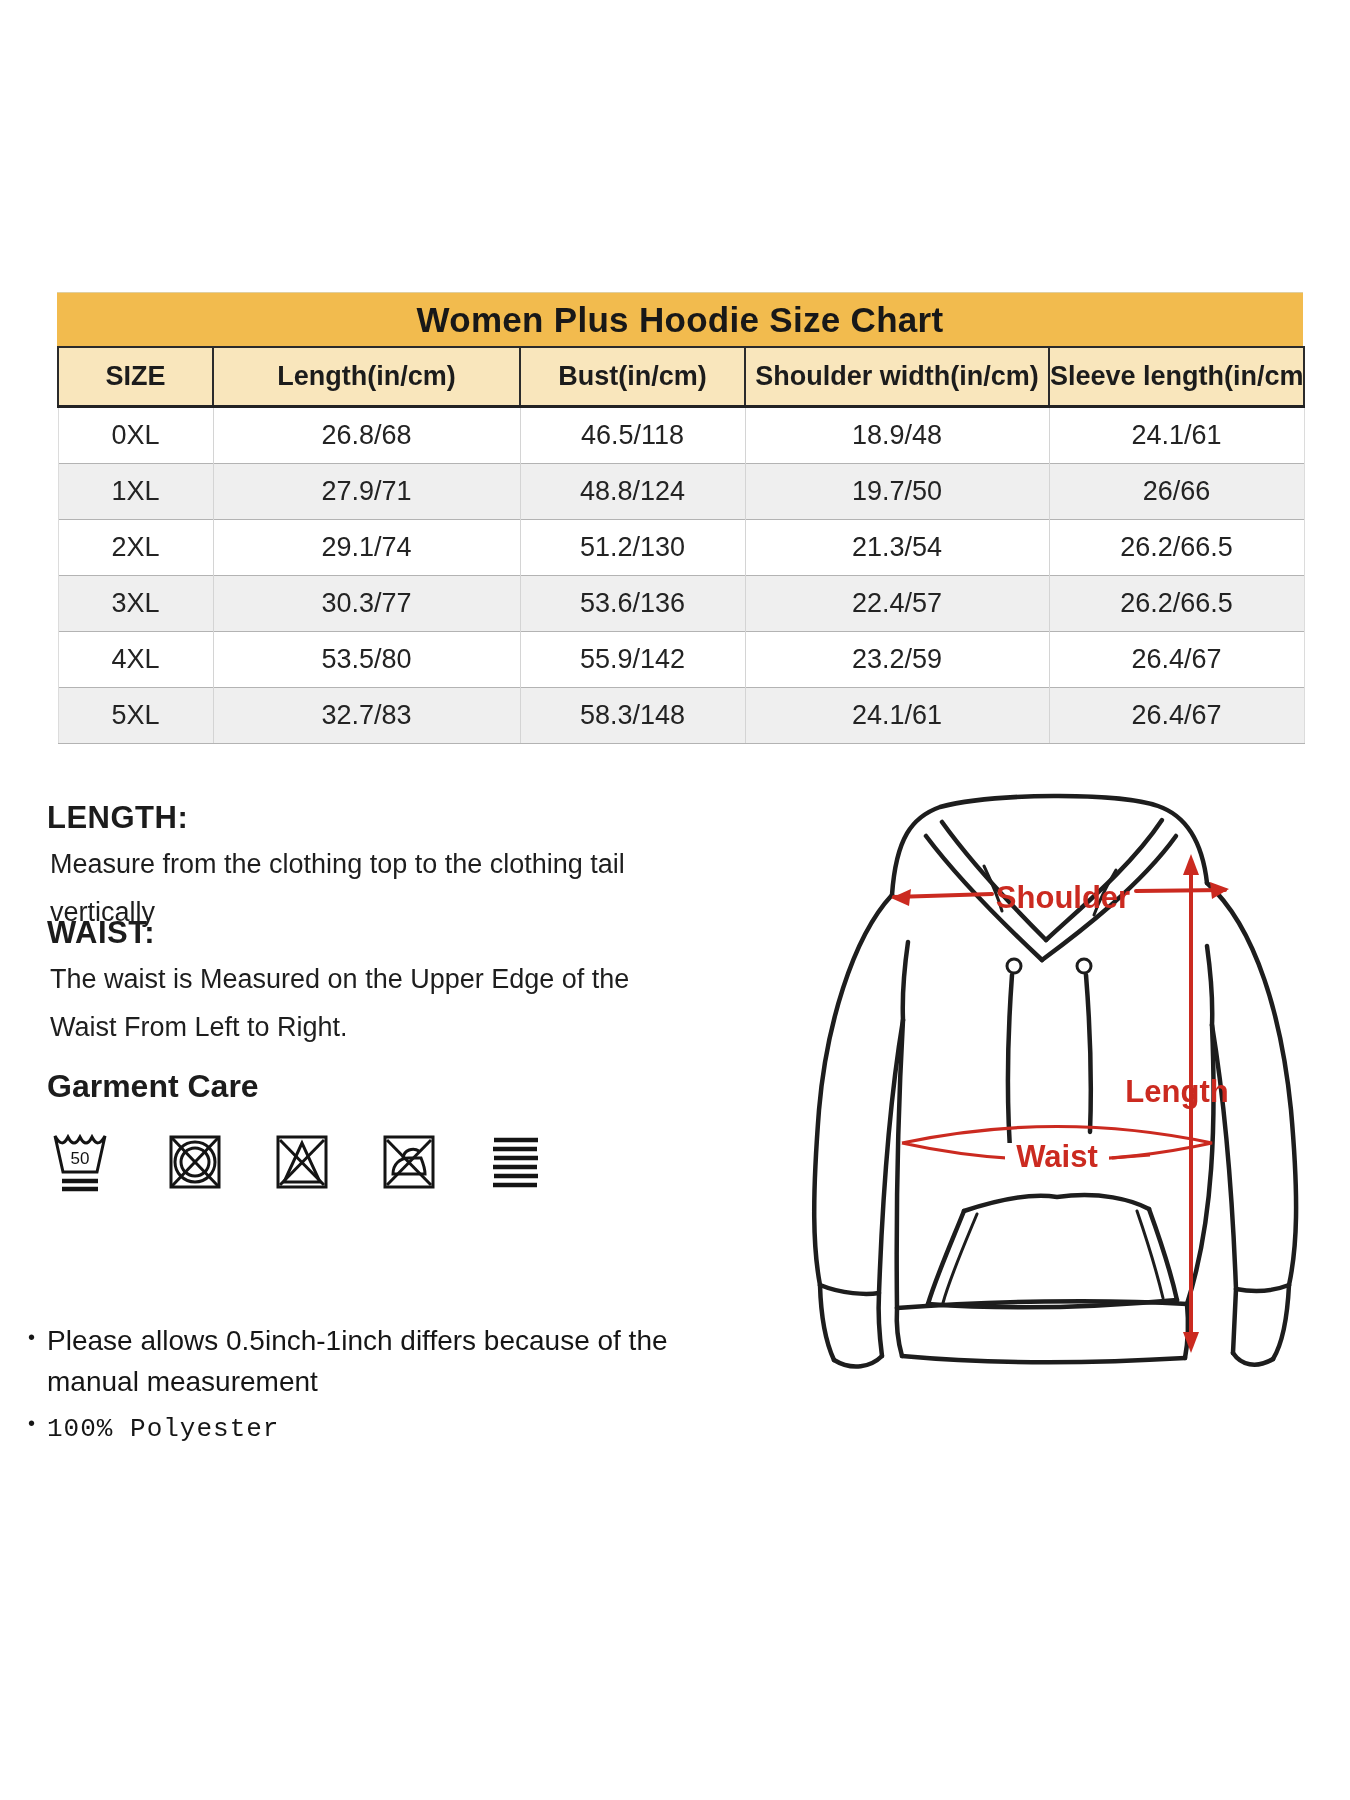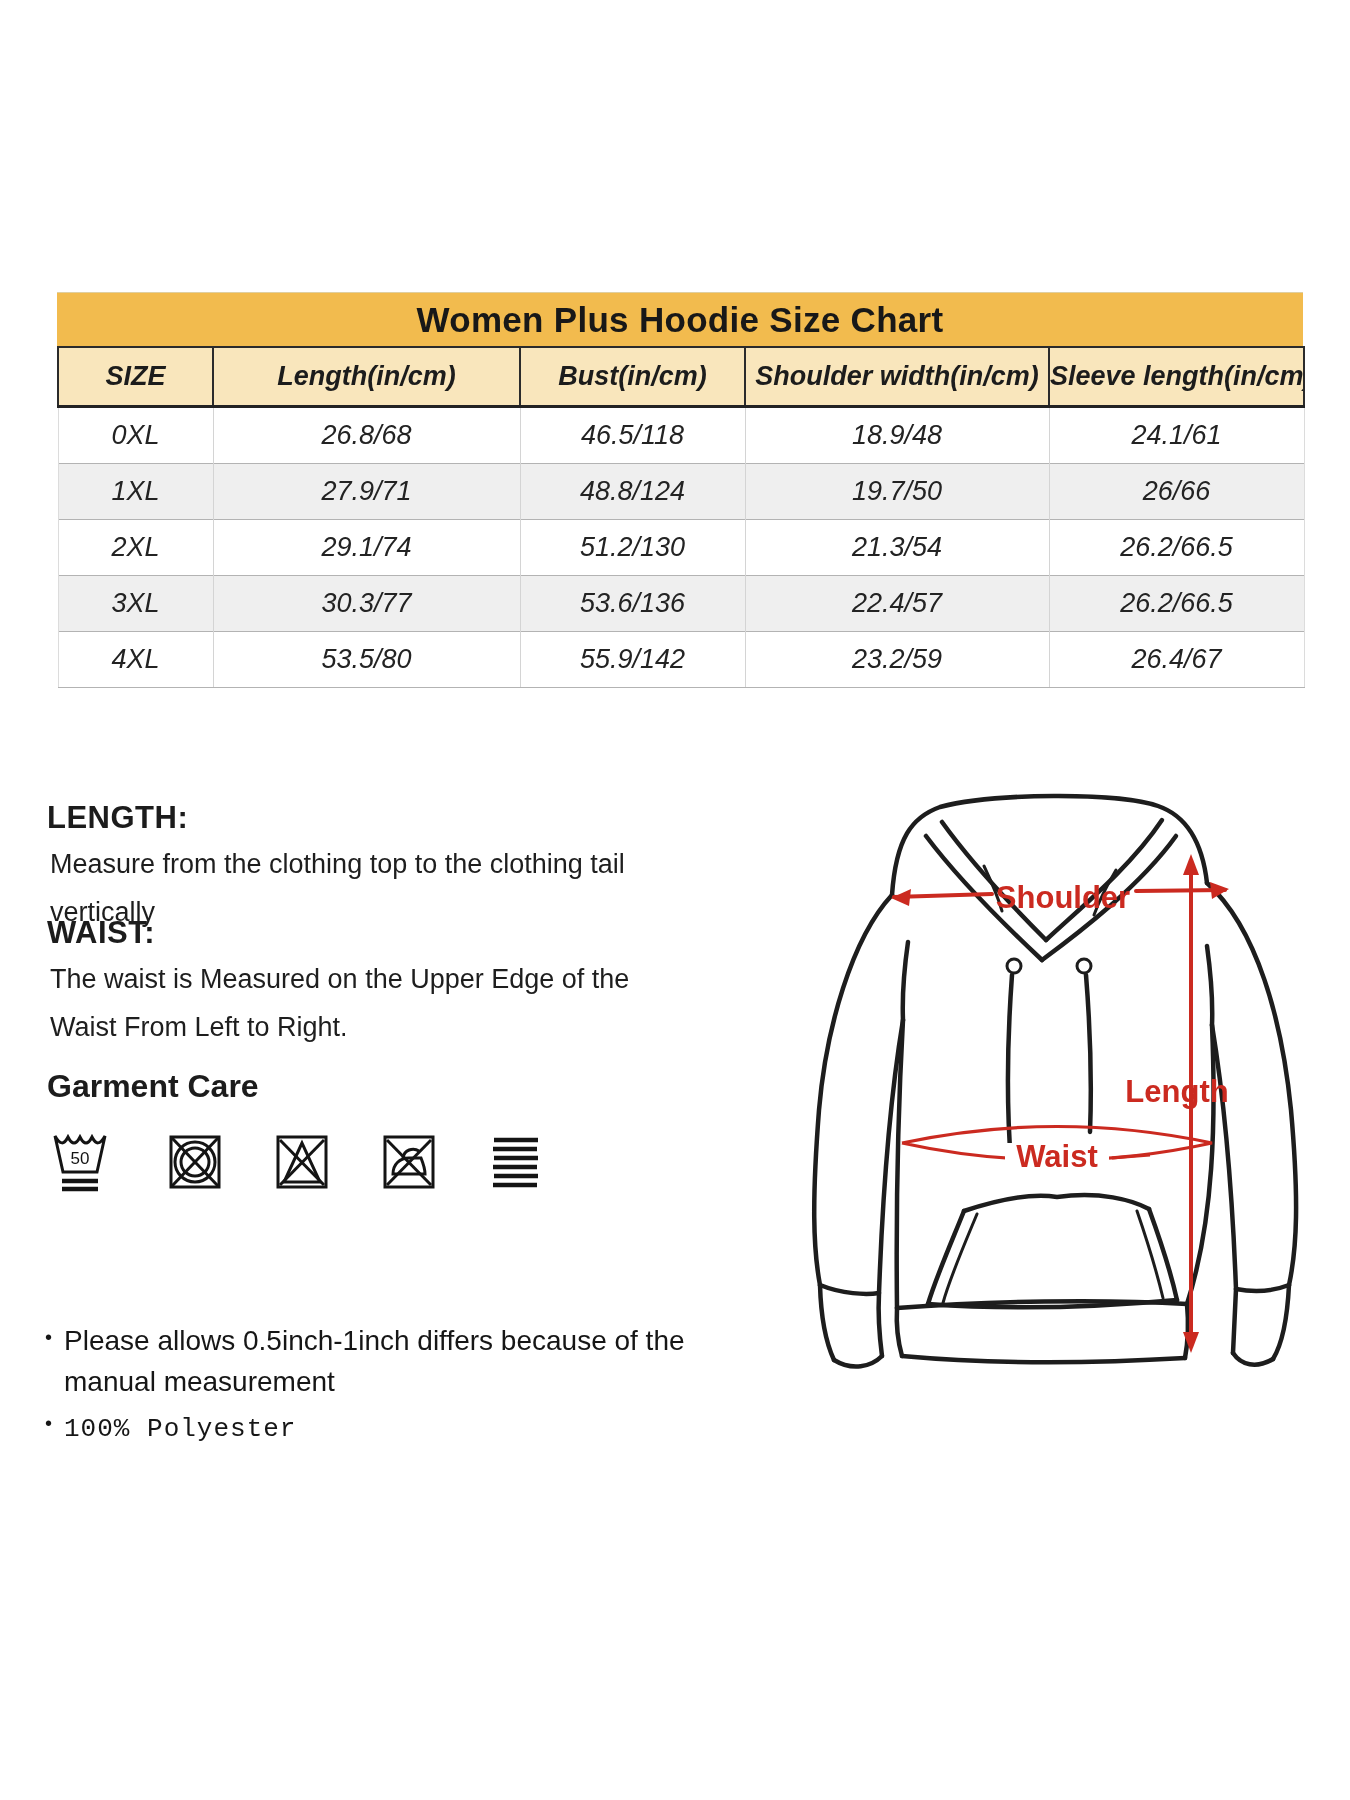--- a/index.html
+++ b/index.html
@@ -7,40 +7,40 @@
     position:relative;width:1350px;height:1800px;background:#ffffff;
     font-family:"Liberation Sans",sans-serif;color:#1c1c1c;overflow:hidden;
     --title-bg:#F2BB4E; --header-bg:#F9E6BC; --row-alt:#EFEFEF; --annot:#CB2A20;
   }
   
   .size-table{position:absolute;left:57px;top:292px;width:1246px;}
   .table-title{
     height:53px;background:var(--title-bg);display:flex;align-items:center;justify-content:center;
     font-size:35px;font-weight:700;letter-spacing:.3px;color:#181818;border-top:1px solid #e0cfa0;
   }
-  table.sizes{border-collapse:collapse;table-layout:fixed;width:1246px;font-style:italic;}
+  table.sizes{border-collapse:collapse;table-layout:fixed;width:1246px;}
   table.sizes thead th{
     height:57px;background:var(--header-bg);font-size:27px;font-weight:700;text-align:center;
     border-top:2px solid #2b2b2b;border-bottom:3px solid #232323;border-left:2px solid #2b2b2b;
     padding:0;overflow:hidden;white-space:nowrap;
   }
   table.sizes thead th:last-child{border-right:2px solid #2b2b2b;}
   table.sizes tbody td{
     height:55px;text-align:center;font-size:27px;font-weight:400;color:#232323;
     border-top:1px solid #b3b3b3;border-left:1px solid #d4d4d4;padding:0;
   }
   table.sizes tbody td:first-child{border-left:1px solid #dcdcdc;}
   table.sizes tbody td:last-child{border-right:1px solid #dcdcdc;}
   table.sizes tbody tr:nth-child(even){background:var(--row-alt);}
   table.sizes tbody tr:last-child td{border-bottom:1px solid #b3b3b3;}
   
   .sec-h{position:absolute;font-size:31px;font-weight:700;letter-spacing:.5px;}
   .sec-p{position:absolute;font-size:27px;line-height:48px;color:#1e1e1e;}
   .care-h{position:absolute;font-size:32px;font-weight:600;}
-  .note{position:absolute;font-size:28px;line-height:41px;color:#161616;margin-left:17px;}
+  .note{position:absolute;font-size:28px;line-height:41px;color:#161616;}
   .note .marker{display:inline-block;vertical-align:top;font-size:20px;line-height:34px;margin-right:12px;}
   .note .note-text{display:inline-block;max-width:640px;}
   .note-mono{font-family:Liberation Mono, monospace;font-size:26px;letter-spacing:1px;}
   
   .care-icon{position:absolute;top:1128px;}
   .care-stroke{stroke:#141414;fill:none;stroke-width:3;}
   .care-thick{stroke:#141414;fill:none;stroke-width:4.5;}
   .care-num{fill:#141414;font-size:17px;font-family:"Liberation Sans",sans-serif;}
   #hoodie{position:absolute;left:680px;top:780px;}
   .garm{stroke:#1d1d1d;fill:none;stroke-width:4.5;stroke-linecap:round;stroke-linejoin:round;}
@@ -103,20 +103,27 @@
             <td>22.4/57</td>
             <td>26.2/66.5</td>
           </tr>
           <tr>
             <td>4XL</td>
             <td>53.5/80</td>
             <td>55.9/142</td>
             <td>23.2/59</td>
             <td>26.4/67</td>
           </tr>
+          <tr>
+            <td>5XL</td>
+            <td>32.7/83</td>
+            <td>58.3/148</td>
+            <td>24.1/61</td>
+            <td>26.4/67</td>
+          </tr>
         </tbody>
     </table>
   </div>
 
   <div class="sec-h" style="left:47px;top:800px;">LENGTH:</div>
   <div class="sec-p" style="left:50px;top:840px;width:580px;">Measure from the clothing top to the clothing tail vertically</div>
 
   <div class="sec-h" style="left:47px;top:915px;">WAIST:</div>
   <div class="sec-p" style="left:50px;top:955px;width:600px;">The waist is Measured on the Upper Edge of the Waist From Left to Right.</div>
 

